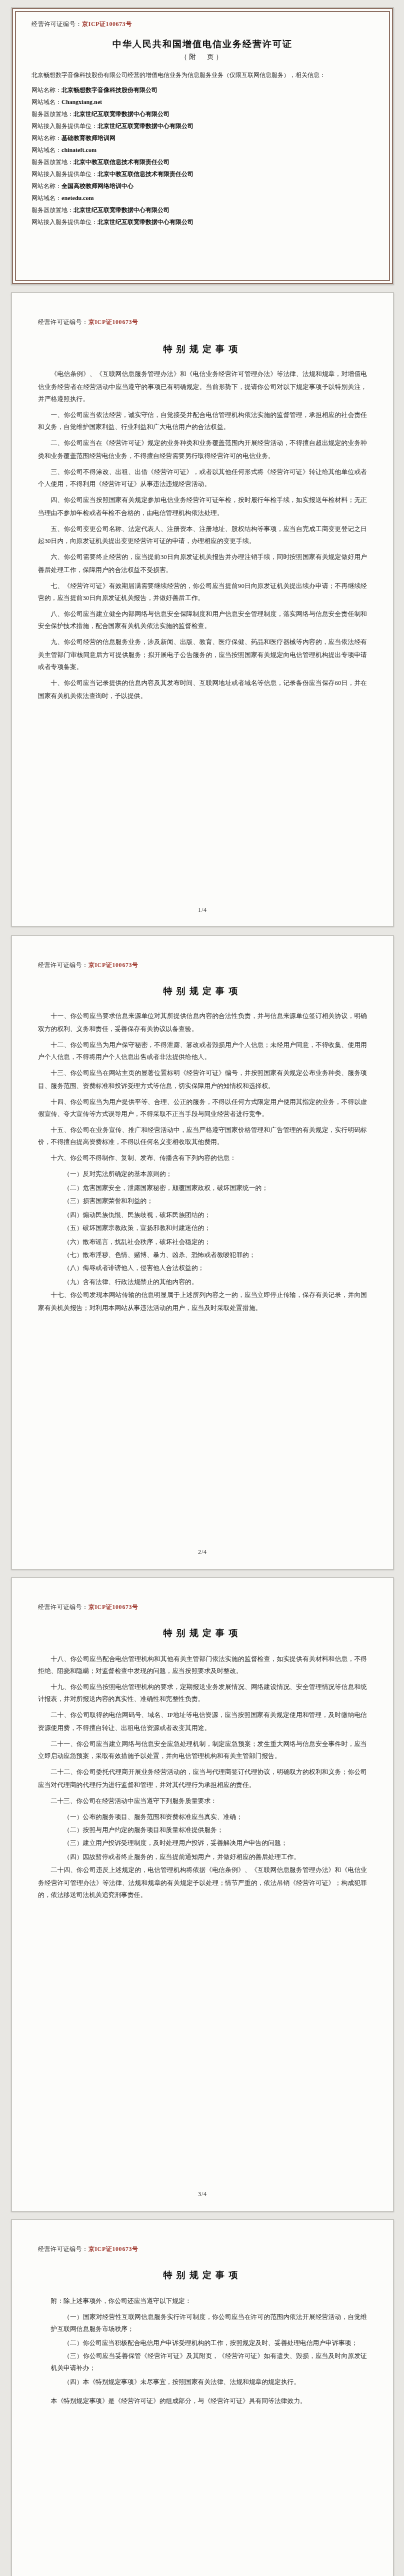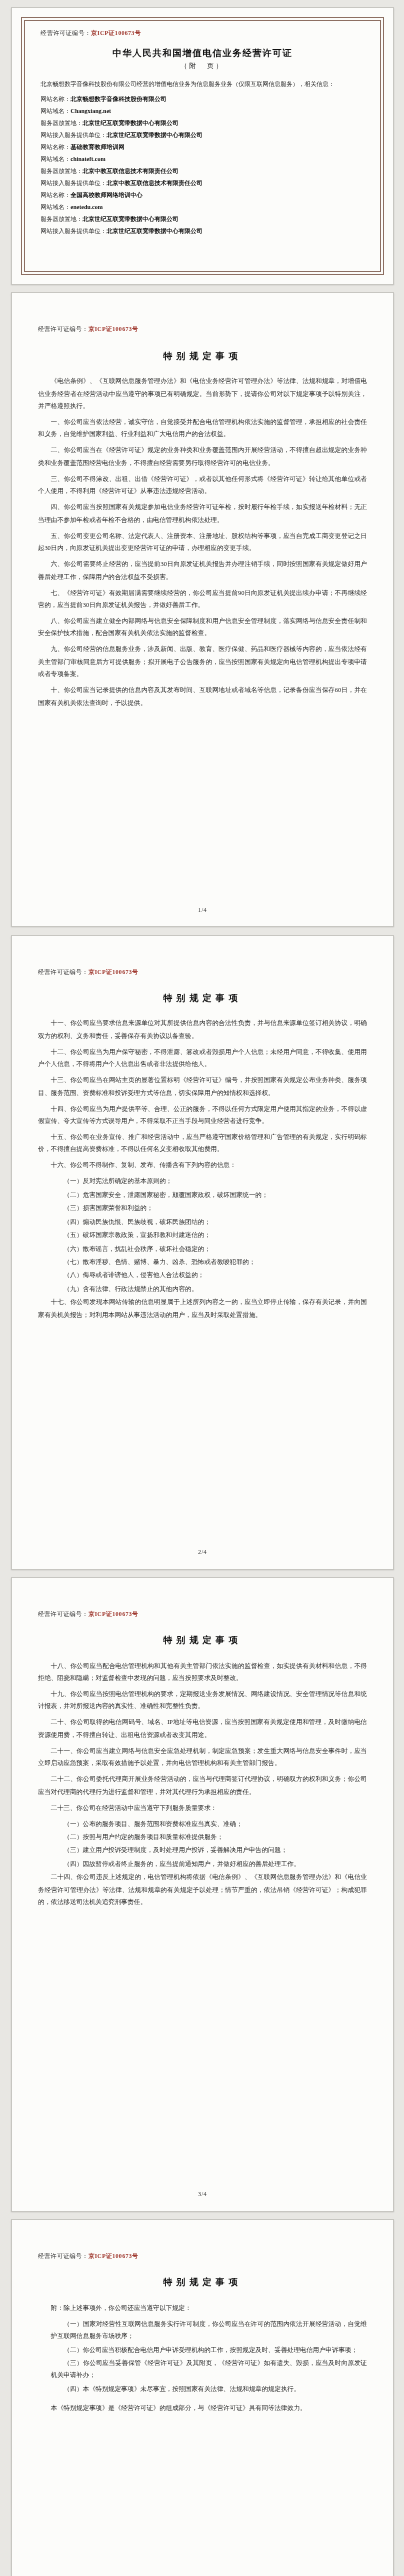--- a/index.html
+++ b/index.html
@@ -14,21 +14,21 @@
   .page {
     width: 383px;
     margin: 0 auto 7.2px;
     background: #fcfcfa;
     border: 0.5px solid #c7c6c1;
     box-shadow: 0 0.5px 1.5px rgba(0,0,0,.15);
     position: relative;
   }
 
   
-  .cert-page { height: 278px; padding: 9px; }
+  .cert-page { height: 278px; padding: 0; }
   .cert-frame {
     height: 100%;
     border: 0.8px solid #8d6f62;
     padding: 2.1px;
   }
   .cert-inner {
     height: 100%;
     border: 0.5px solid #8d6f62;
     padding: 8.2px 15.5px 5.2px;
   }
@@ -55,21 +55,21 @@
     line-height: 10.3px;
     margin: 0 0 4.1px;
     text-align: justify;
   }
   .cert-entries { font-size: 6px; }
   .kv { line-height: 12px; white-space: nowrap; overflow: hidden; }
   .kv .k { color: #222; }
   .kv .v { color: #111; font-weight: bold; }
 
   
-  .prov-page { height: 635px; padding: 32px 26px 31px; }
+  .prov-page { height: 635px; padding: 25px 26px 31px; }
   .prov-title {
     margin: 15.5px 0 12.4px;
     text-align: center;
     font-size: 9px;
     font-weight: bold;
     letter-spacing: 4.1px;
     color: #111;
   }
   .prov-body p {
     font-size: 6.4px;

